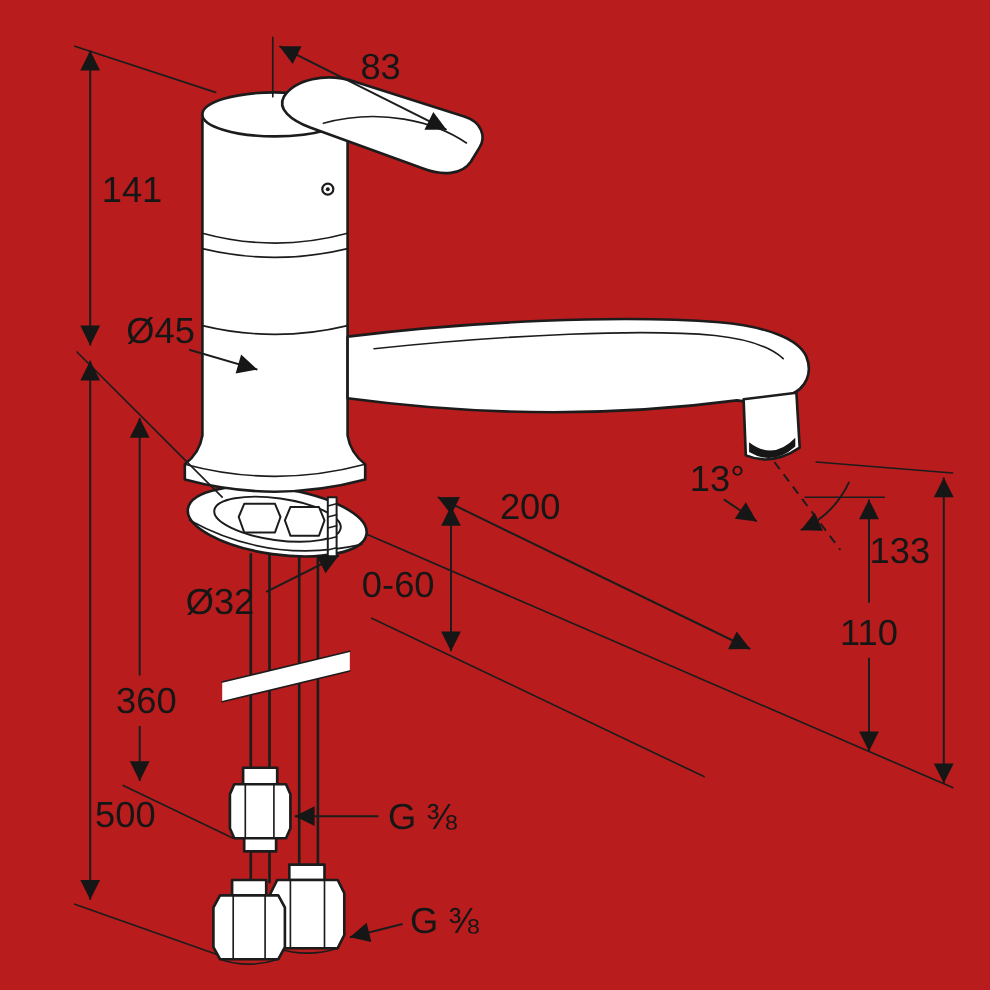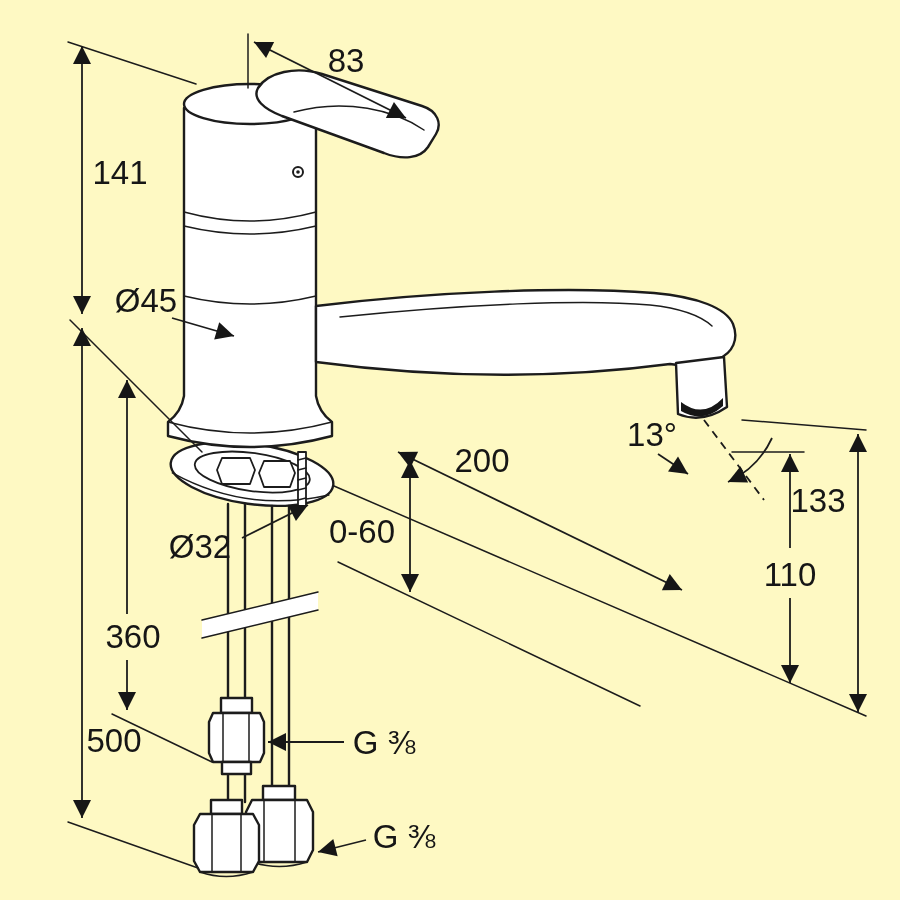--- a/index.html
+++ b/index.html
@@ -1,16 +1,16 @@
 <!DOCTYPE html>
 <html><head>
 <meta charset="utf-8">
 <style>
   html,body{margin:0;padding:0;background:#ffffff;}
-  .stage{width:900px;height:900px;position:relative;background:#fef9c3;overflow:hidden;text-align:center;}
+  .stage{width:900px;height:900px;position:relative;background:#b91c1c;overflow:hidden;text-align:center;}
   svg{display:block;}
   .outline{fill:none;stroke:#1c1c1c;stroke-width:2.4;stroke-linejoin:round;stroke-linecap:round;}
   .fillw{fill:#ffffff;stroke:#1c1c1c;stroke-width:2.4;stroke-linejoin:round;stroke-linecap:round;}
   .thin{fill:none;stroke:#1c1c1c;stroke-width:1.5;stroke-linecap:round;}
   .dim{fill:none;stroke:#1c1c1c;stroke-width:1.8;stroke-linecap:butt;}
   .dash{fill:none;stroke:#1c1c1c;stroke-width:1.8;stroke-dasharray:8 6;}
   .dimtext{font-family:"Liberation Sans","DejaVu Sans",sans-serif;font-size:33px;fill:#161616;text-anchor:middle;}
 </style>
 </head>
 <body>

